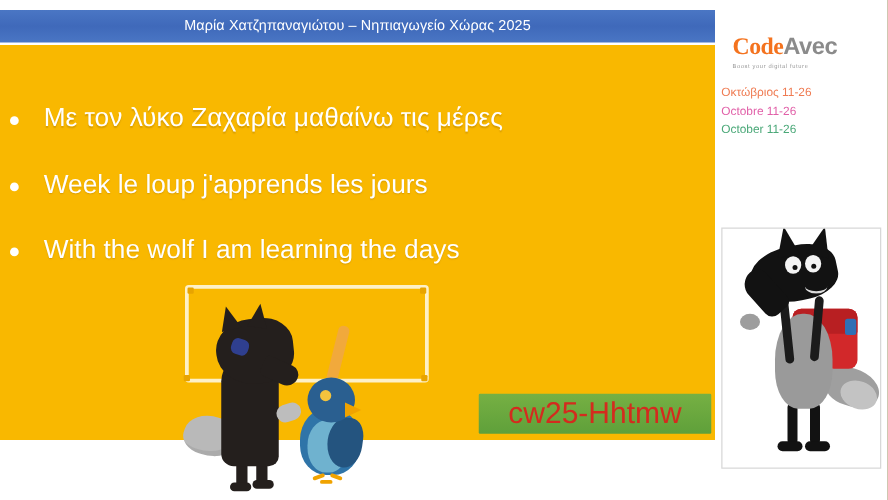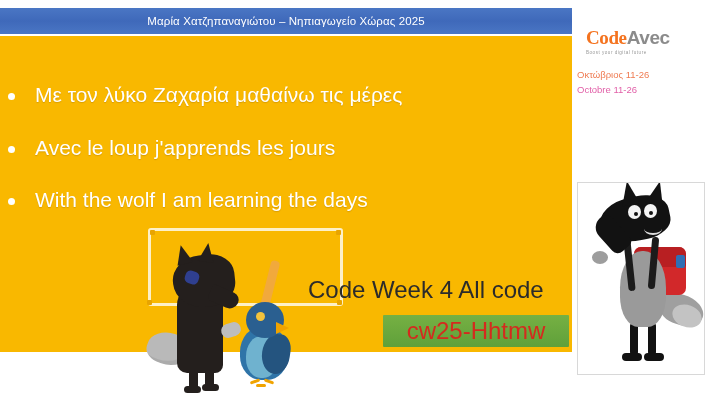--- a/index.html
+++ b/index.html
@@ -280,21 +280,21 @@
 
     <div class="yellow"></div>
 
     <div class="bullets">
       <div class="blt b1">
         <span class="dot"></span>
         <span class="btx">Με τον λύκο Ζαχαρία μαθαίνω τις μέρες</span>
       </div>
       <div class="blt b2">
         <span class="dot"></span>
-        <span class="btx">Avec le loup j'apprends les jours</span>
+        <span class="btx">Week le loup j'apprends les jours</span>
       </div>
       <div class="blt b3">
         <span class="dot"></span>
         <span class="btx">With the wolf I am learning the days</span>
       </div>
     </div>
 
     <div class="board"></div>
     <div class="boardpin3"></div>
     <div class="boardpin4"></div>
@@ -322,37 +322,37 @@
       <div class="headb"></div>
       <div class="eyeb"></div>
       <div class="beak"></div>
       <div class="feet">
           <span></span>
           <span></span>
           <span></span>
         </div>
     </div>
 
-    <div class="cwline">Code Week 4 All code</div>
     <div class="codebadge">
       <span class="ctx">cw25-Hhtmw</span>
     </div>
 
   </div>
 
   <div class="rpanel">
 
     <div class="cwlogo">
       <div class="lw"><span class="c1">Code</span><span class="c2">Avec</span></div>
       <div class="tag">Boost your digital future</div>
     </div>
 
     <div class="dates">
       <div class="d1">Οκτώβριος 11-26</div>
       <div class="d2">Octobre 11-26</div>
+      <div class="d3">October 11-26</div>
     </div>
 
     <div class="wolfbox">
       <div class="wolfR">
         <div class="rtail"></div>
         <div class="rtail2"></div>
         <div class="rleg1"></div>
         <div class="rleg2"></div>
         <div class="rfoot1"></div>
         <div class="rfoot2"></div>

